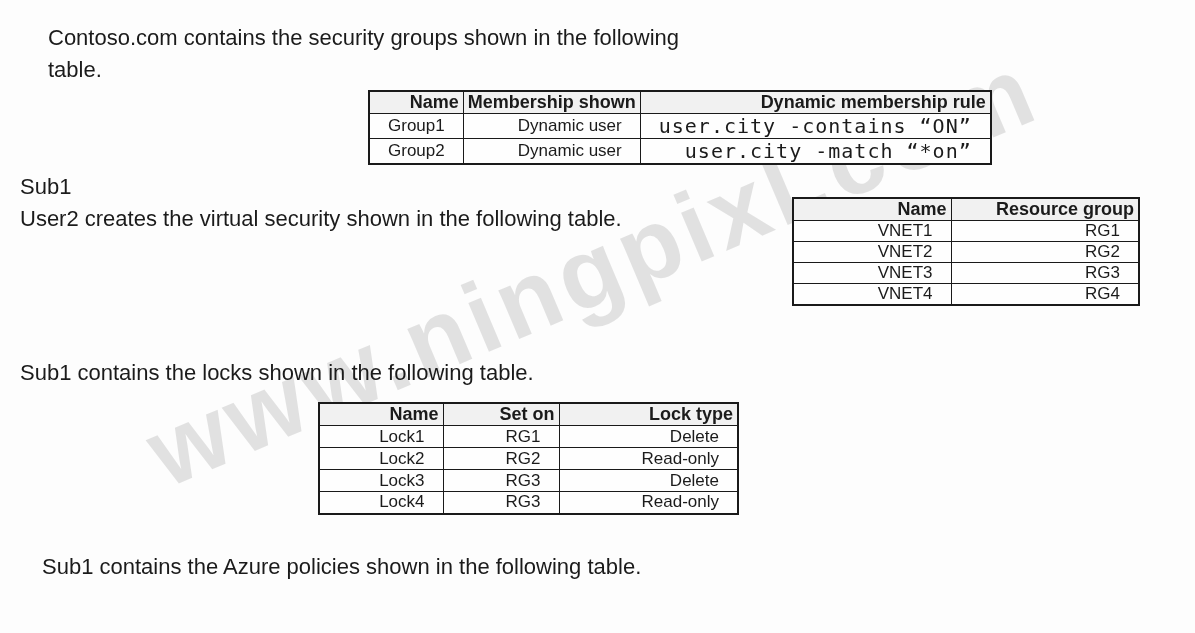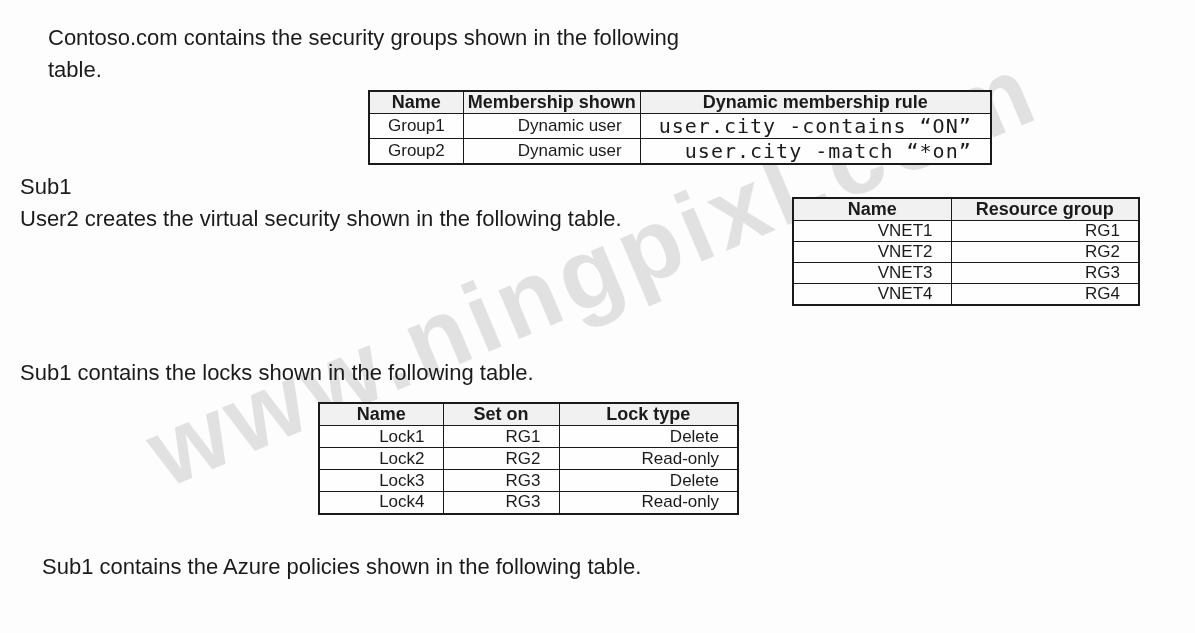--- a/index.html
+++ b/index.html
@@ -64,21 +64,21 @@
   table.tbl th, table.tbl td{
     border:1px solid var(--border);
     overflow:hidden;
     white-space:nowrap;
     vertical-align:middle;
   }
   table.tbl th{
     background:var(--header-bg);
     font-size:18px;
     font-weight:bold;
-    text-align:center;
+    text-align:right;
     height:21px;
     padding:0 4px;
   }
   table.tbl td{
     text-align:right;
     padding:0 18px;
     height:21px;
     background:var(--table-bg);
   }
   td.mono{

